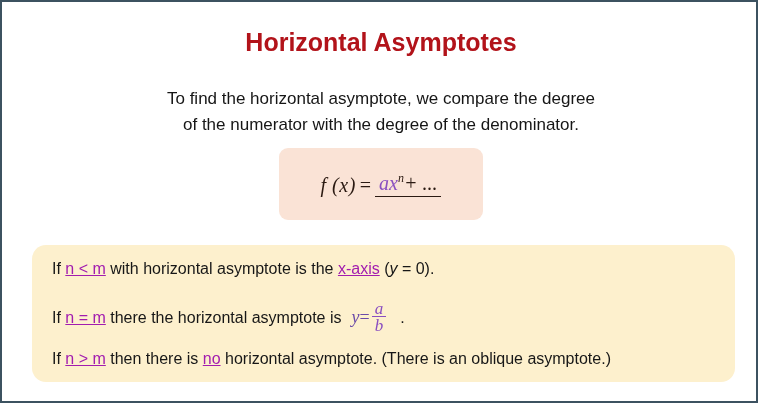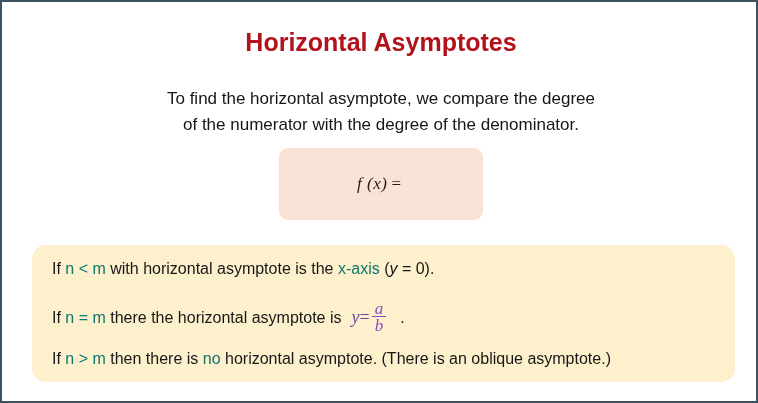--- a/index.html
+++ b/index.html
@@ -56,21 +56,21 @@
     border-radius: 9px;
     display: flex;
     align-items: center;
     justify-content: center;
   }
   .formula-inner {
     display: flex;
     align-items: flex-end;
     font-family: "Liberation Serif", serif;
     font-style: italic;
-    font-size: 17px;
+    font-size: 20px;
     color: #2b1a12;
   }
   .fx-label { margin-right: 3px; letter-spacing: .5px; }
   .eq-sign { font-style: normal; margin: 0 4px 0 1px; }
 
   .frac {
     display: inline-flex;
     flex-direction: column;
     align-items: stretch;
     justify-content: center;
@@ -110,21 +110,21 @@
     position: absolute;
     left: 20px;
     font-size: 16px;
     color: #171717;
     white-space: nowrap;
   }
   .rule.r1 { top: 15px; }
   .rule.r2 { top: 57px; }
   .rule.r3 { top: 105px; }
 
-  .red { color: #0f766e; }
+  .red { color: #a21caf; text-decoration: underline; }
   .ital { font-style: italic; }
 
   .inline-frac {
     display: inline-flex;
     flex-direction: column;
     align-items: center;
     vertical-align: middle;
     font-family: "Liberation Serif", serif;
     font-style: italic;
     font-size: 17px;
@@ -158,20 +158,23 @@
   <div class="intro">
     <div>To find the horizontal asymptote, we compare the degree</div>
     <div>of the numerator with the degree of the denominator.</div>
   </div>
 
   <div class="formula-box">
     <div class="formula-inner">
       <span class="fx-label dark">f (x)</span>
       <span class="eq-sign dark">=</span>
       <span class="frac">
+        <span class="num">
+          <span class="purple">a</span><span class="purple">x</span><sup class="exp">n</sup><span class="dark">+ ...</span>
+        </span>
         <span class="bar"></span>
       </span>
     </div>
   </div>
 
   <div class="rules-box">
 
     <div class="rule r1">
       <span>If </span><span class="red">n &lt; m</span><span> with horizontal asymptote is the </span><span class="red">x-axis</span><span> (</span><span class="ital">y</span><span> = 0).</span>
     </div>

